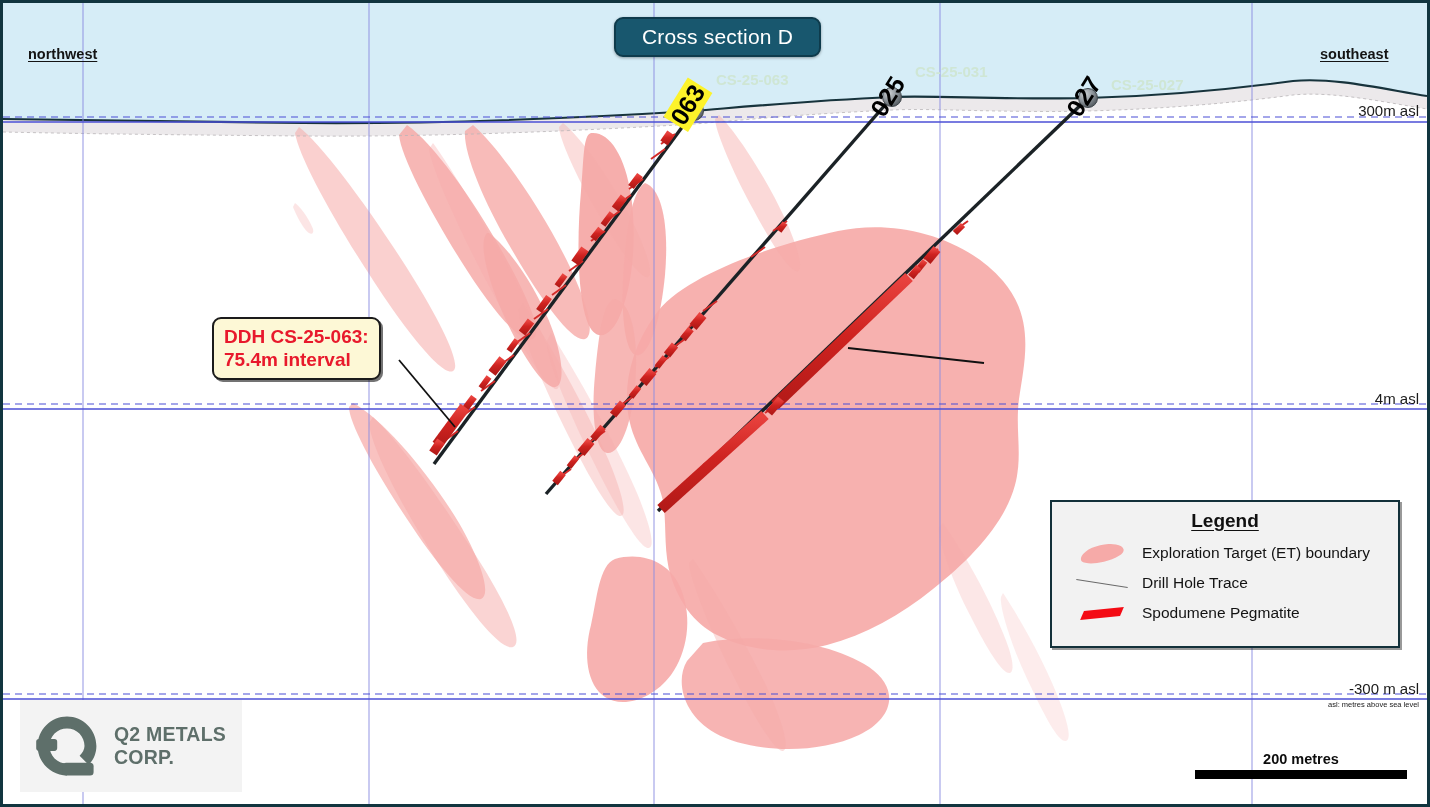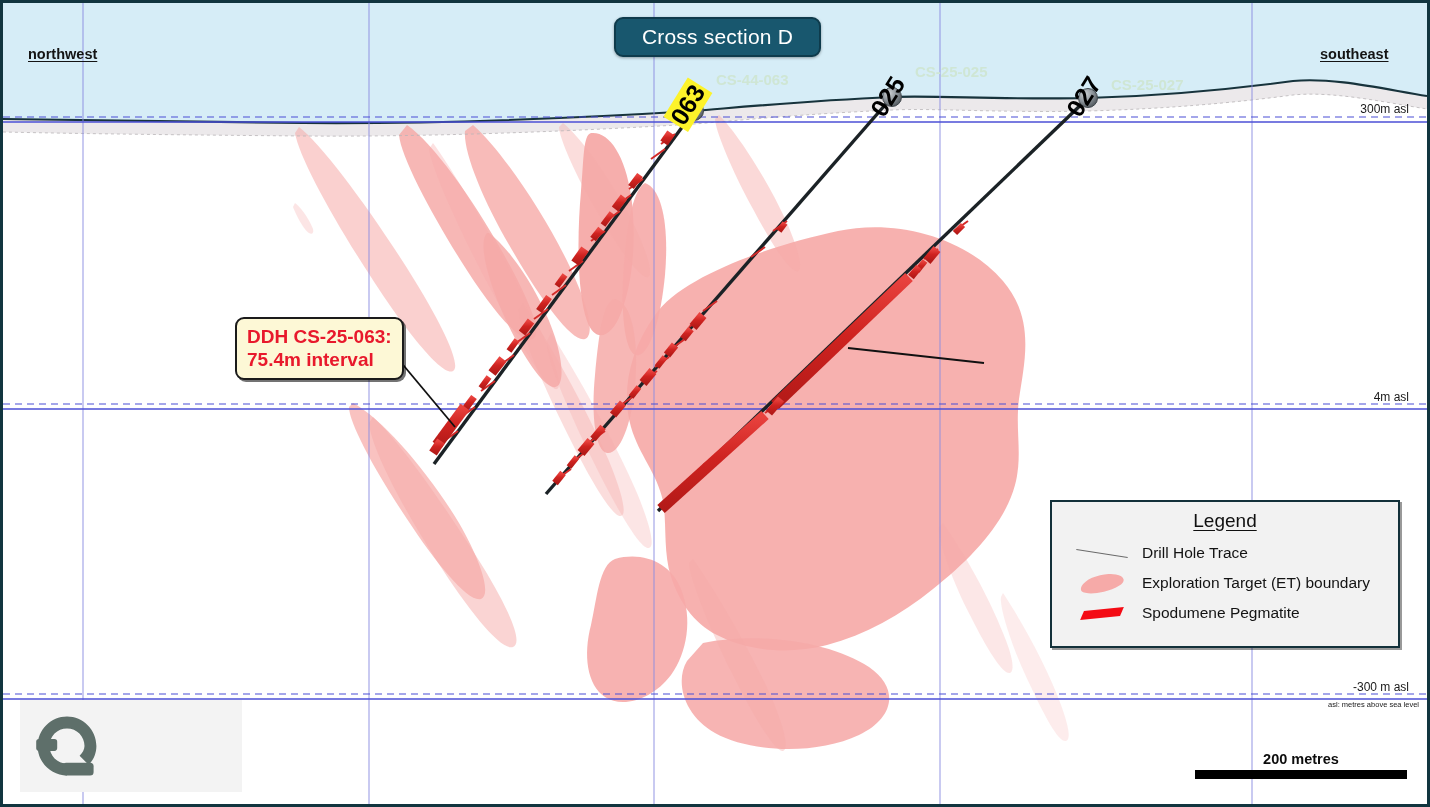--- a/index.html
+++ b/index.html
@@ -63,41 +63,40 @@
     position: absolute;
     font-size: 15px;
     color: #cfe6d4;
     white-space: nowrap;
     font-weight: 600;
   }
 
   
   .elev {
     position: absolute;
-    right: 18px;
-    font-size: 12px;
+    right: 8px;
+    font-size: 15px;
     color: #1a1a1a;
     white-space: nowrap;
   }
   .elev-note {
     position: absolute;
     right: 8px;
     font-size: 7.5px;
     color: #1a1a1a;
     white-space: nowrap;
   }
 
   
   .callout {
     position: absolute;
     border-radius: 9px;
     padding: 6px 10px 7px 10px;
     line-height: 1.22;
     white-space: nowrap;
-    margin-left: 23px;
   }
   .callout-063 {
     left: 209px; top: 314px;
     background: #fdf8d6;
     border: 2px solid #1b1b1b;
     color: #e8192c;
     font-size: 19px;
     font-weight: bold;
     box-shadow: 2px 2px 0 rgba(0,0,0,.55);
   }
@@ -118,21 +117,21 @@
     left: 1047px; top: 497px;
     width: 350px; height: 148px;
     background: #f2f2f2;
     border: 2px solid #13313a;
     box-shadow: 2px 2px 0 rgba(0,0,0,.4);
     padding-top: 8px;
   }
   .legend-title {
     text-align: center;
     font-size: 19px;
-    font-weight: normal;
+    font-weight: bold;
     color: #101010;
     text-decoration: underline;
     text-underline-offset: 3px;
     margin-bottom: 6px;
   }
   .legend-row {
     display: flex; align-items: center;
     height: 30px;
     padding-left: 10px;
   }
@@ -406,73 +405,77 @@
       </g>
     </svg>
 
     <div class="title-pill">
       <span>Cross section D</span>
     </div>
 
     <div class="dir-label dir-nw">northwest</div>
     <div class="dir-label dir-se">southeast</div>
 
-    <div class="collar-ghost" style="left:713px; top:68px;">CS-44-063</div>
+    <div class="collar-ghost" style="left:713px; top:68px;">CS-25-063</div>
     <div class="collar-tag hl" style="left:685px; top:100px;">063</div>
 
-    <div class="collar-ghost" style="left:912px; top:60px;">CS-25-025</div>
+    <div class="collar-ghost" style="left:912px; top:60px;">CS-25-031</div>
     <div class="collar-tag" style="left:886px; top:90px;">025</div>
 
     <div class="collar-ghost" style="left:1108px; top:73px;">CS-25-027</div>
     <div class="collar-tag" style="left:1082px; top:90px;">027</div>
 
     <div class="elev" style="top:99px;">300m asl</div>
     <div class="elev" style="top:387px;">4m asl</div>
     <div class="elev" style="top:677px;">-300 m asl</div>
     <div class="elev-note" style="top:697px;">asl: metres above sea level</div>
 
     <div class="callout callout-063">
       <div>DDH CS-25-063:</div>
       <div>75.4m interval</div>
     </div>
 
 
     <div class="legend">
       <div class="legend-title">Legend</div>
+
+      <div class="legend-row">
+        <div class="legend-key">
+          <div class="key-blob"></div>
+        </div>
+        <div class="legend-text">Exploration Target (ET) boundary</div>
+      </div>
 
       <div class="legend-row">
         <div class="legend-key">
           <div class="key-trace"></div>
         </div>
         <div class="legend-text">Drill Hole Trace</div>
-      </div>
-
-      <div class="legend-row">
-        <div class="legend-key">
-          <div class="key-blob"></div>
-        </div>
-        <div class="legend-text">Exploration Target (ET) boundary</div>
       </div>
 
       <div class="legend-row">
         <div class="legend-key">
           <div class="key-peg"></div>
         </div>
         <div class="legend-text">Spodumene Pegmatite</div>
       </div>
     </div>
 
     <div class="logo-box">
       <svg class="logo-mark" viewBox="0 0 100 100">
         <path d="M50,8 C73,8 92,27 92,50 C92,60 88,70 81,77 L68,64
                  C72,60 75,55 75,50 C75,36 64,25 50,25 C36,25 25,36 25,50
                  C25,64 36,75 50,75 L50,92 C27,92 8,73 8,50 C8,27 27,8 50,8 Z" fill="#5e6f6a"></path>
         <rect x="6" y="40" width="30" height="17" rx="4" fill="#5e6f6a"></rect>
         <rect x="44" y="74" width="44" height="18" rx="5" fill="#5e6f6a"></rect>
       </svg>
+      <div class="logo-text">
+        <div>Q2 METALS</div>
+        <div>CORP.</div>
+      </div>
     </div>
 
     <div class="scalebar">
       <div class="scalebar-label">200 metres</div>
       <div class="scalebar-bar"></div>
     </div>
 
   </div>
 </div>
 

